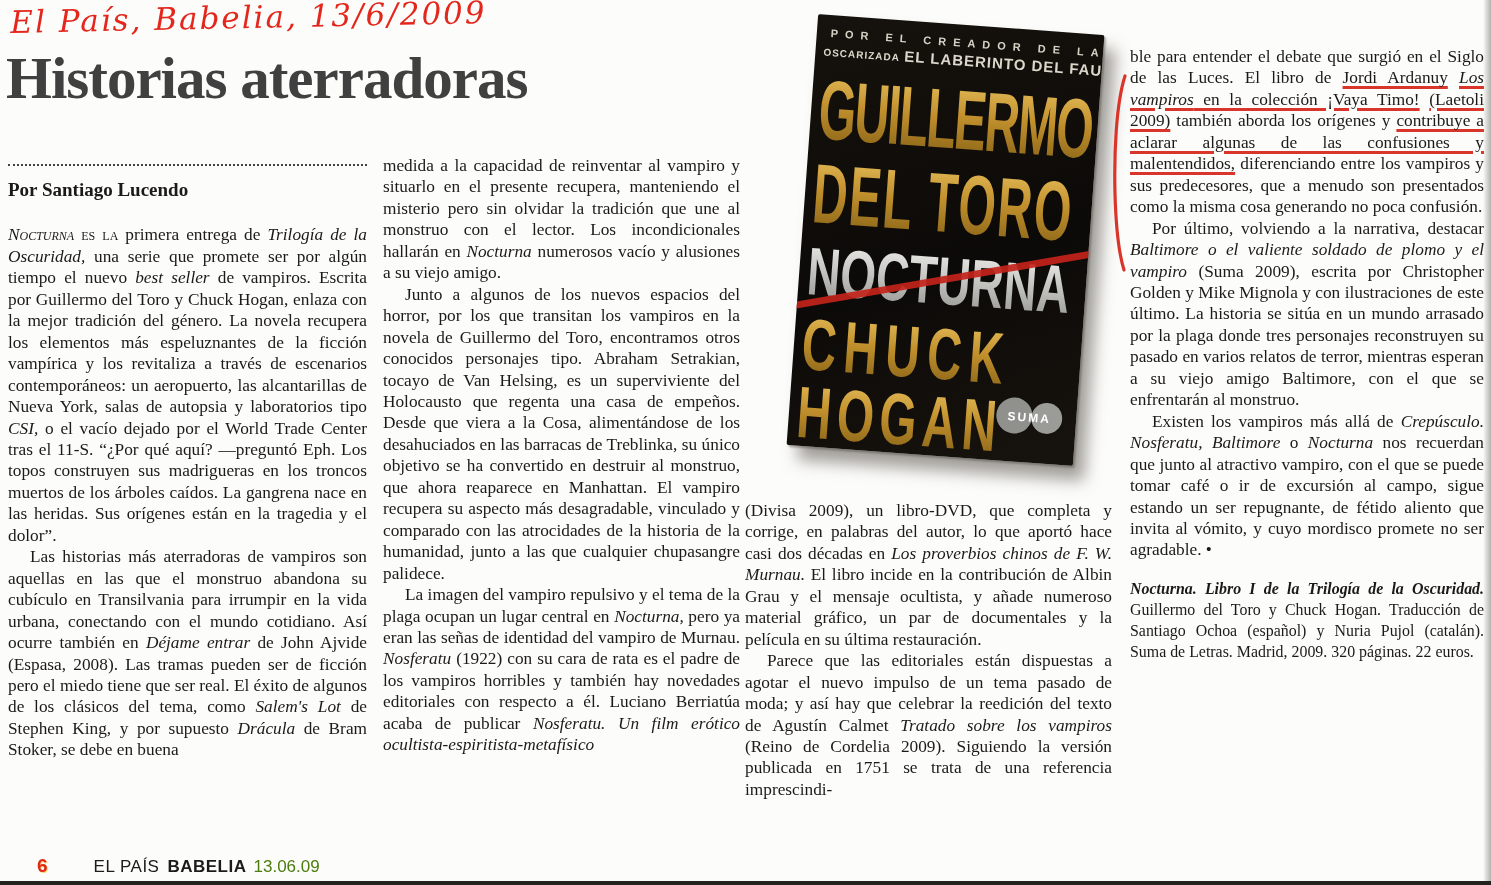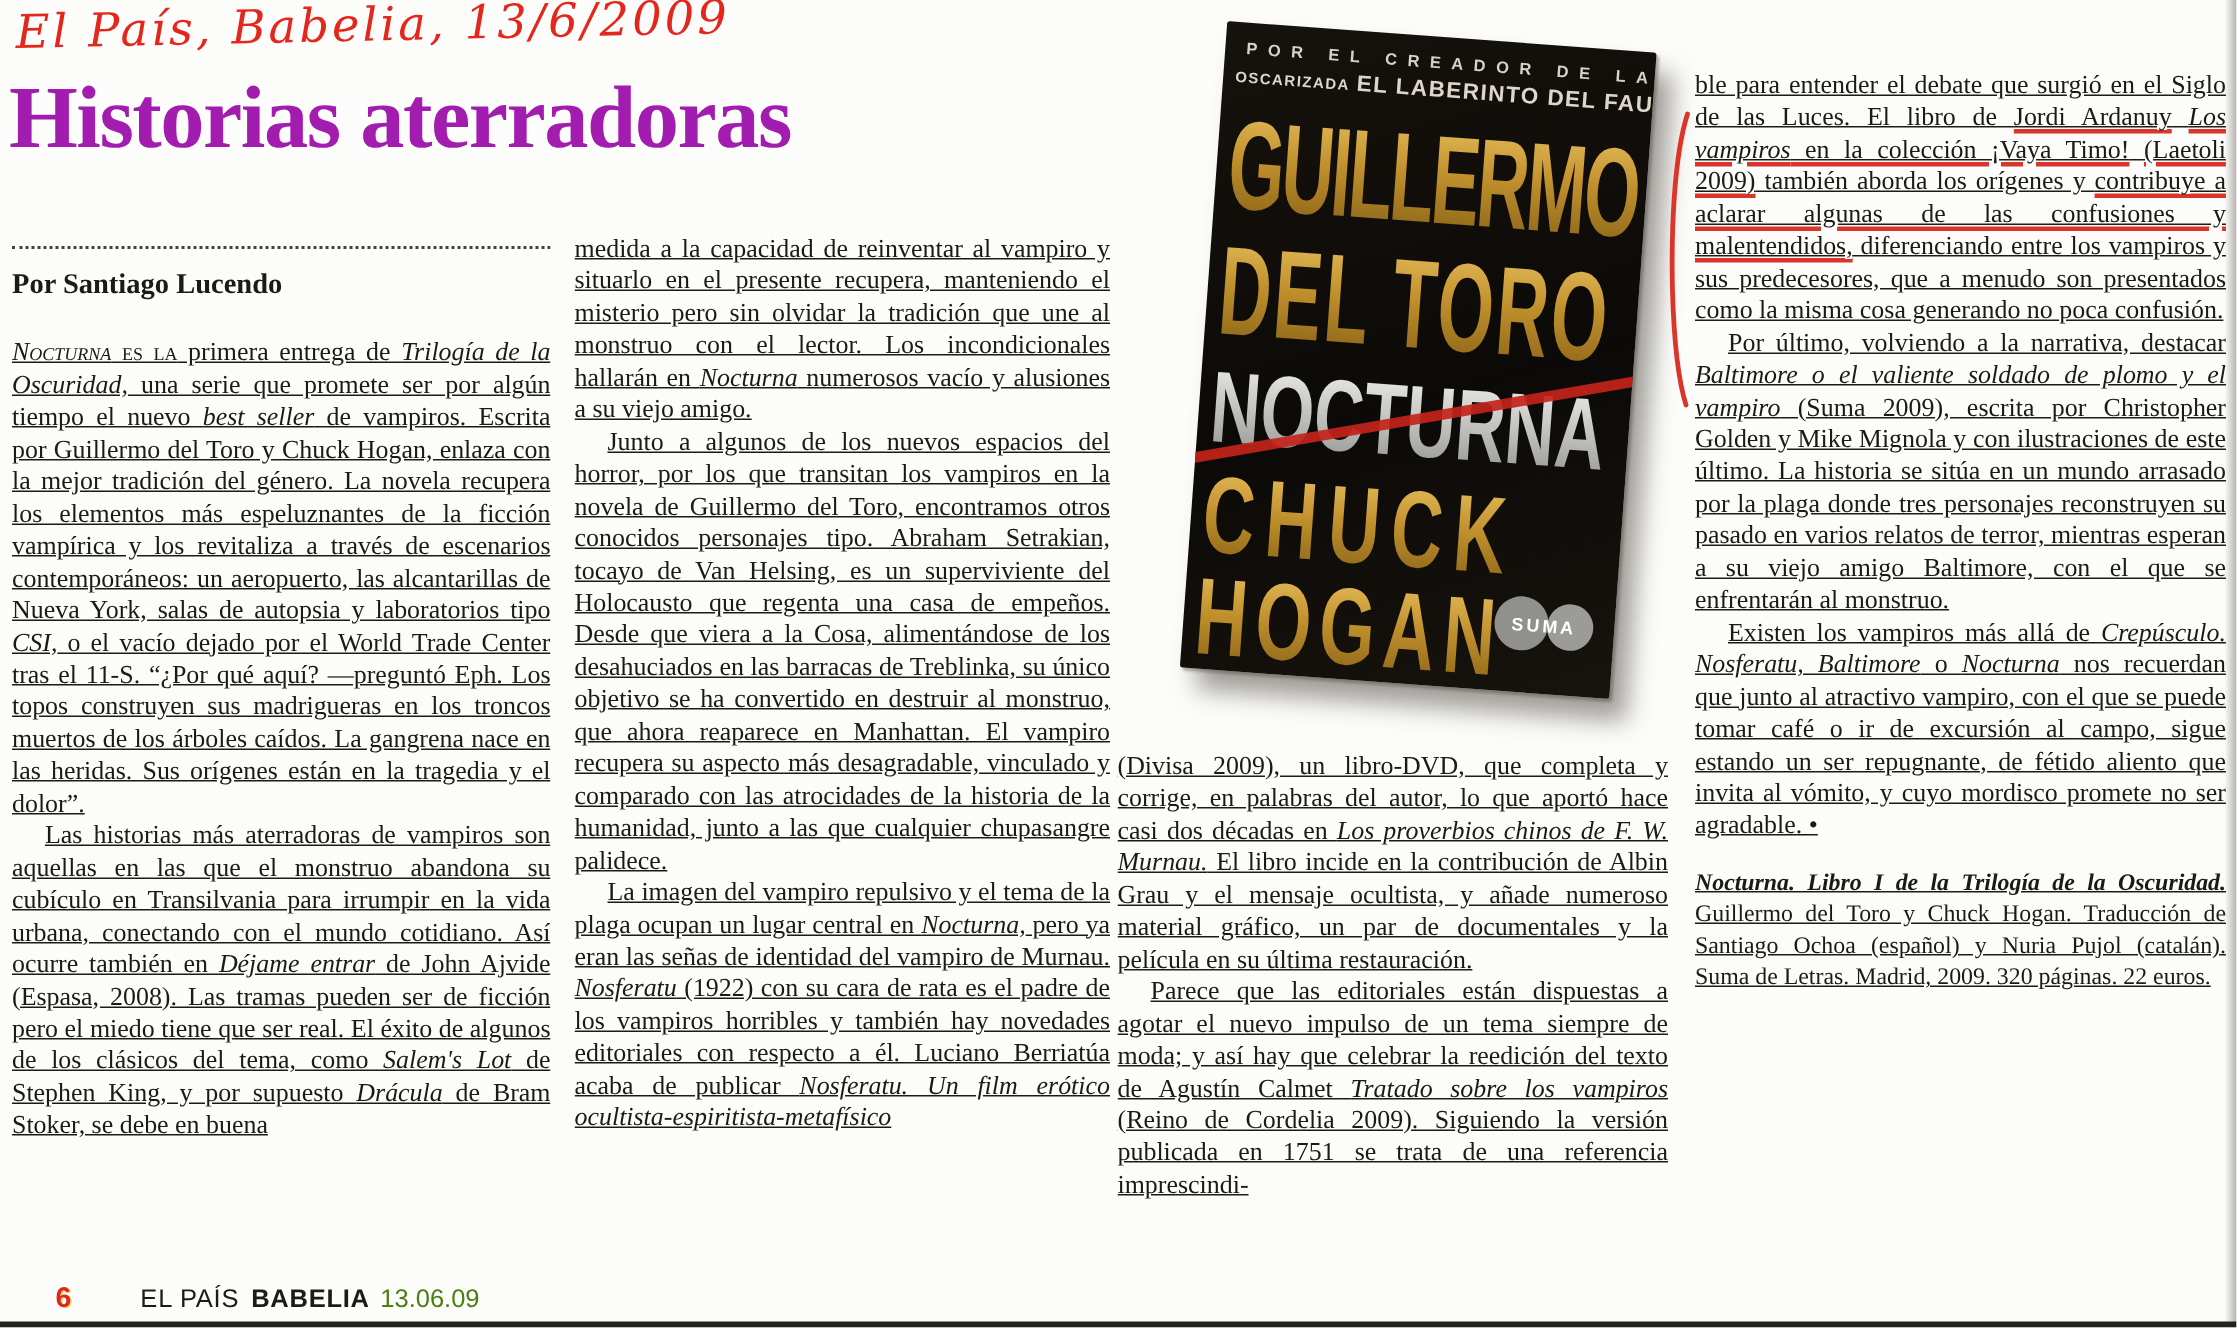--- a/index.html
+++ b/index.html
@@ -16,33 +16,33 @@
 
   .handwriting{
     position:absolute;left:10px;top:4px;width:520px;
     font-family:"DejaVu Serif", serif;font-style:italic;
     font-size:31px;color:#e4271d;letter-spacing:2px;
     transform:rotate(-1.2deg);transform-origin:left top;white-space:nowrap;
   }
   .headline{
     position:absolute;left:6px;top:44px;margin:0;
     font-family:"Liberation Serif", serif;font-weight:700;
-    font-size:59px;letter-spacing:-1px;color:#a21caf;white-space:nowrap;
+    font-size:59px;letter-spacing:-1px;color:#404040;white-space:nowrap;
   }
 
   .col{position:absolute;font-size:17.3px;line-height:21.45px;overflow:hidden;}
   #col1{left:8px;top:160px;width:359px;height:678px;}
   #col2{left:383px;top:155px;width:357px;height:690px;}
   #col3{left:745px;top:500px;width:367px;height:350px;}
   #col4{left:1130px;top:46px;width:354px;height:795px;}
 
   .dotted-rule{border-top:2px dotted #45423e;width:100%;height:0;margin:4px 0 0 0;}
   .byline{font-weight:700;font-size:19px;margin:13px 0 24px 0;}
 
-  .para{margin:0;text-align:justify;text-decoration:underline;}
+  .para{margin:0;text-align:justify;}
   .ind{text-indent:22px;}
   .gap{margin-top:17px;}
   .small{font-size:15.9px;line-height:21.2px;text-align:justify;}
   .it{font-style:italic;}
   .bo{font-weight:700;}
   .sc{font-variant:small-caps;}
   .redu{text-decoration:underline;text-decoration-color:#d9352a;
         text-decoration-thickness:2.5px;text-underline-offset:3px;}
 
   
@@ -144,21 +144,21 @@
       <span class="c1"></span>
       <span class="c2"></span>
       <span class="badge-text">SUMA</span>
     </div>
   </div>
 </div>
 
 <div class="col" id="col3">
   <div>
       <p class="para"><span>(Divisa 2009), un libro-DVD, que completa y corrige, en palabras del autor, lo que aportó hace casi dos décadas en </span><span class="it">Los proverbios chinos de F. W. Murnau.</span><span> El libro incide en la contribución de Albin Grau y el mensaje ocultista, y añade numeroso material gráfico, un par de documentales y la película en su última restauración.</span></p>
-      <p class="para ind"><span>Parece que las editoriales están dispuestas a agotar el nuevo impulso de un tema siempre de moda; y así hay que celebrar la reedición del texto de Agustín Calmet </span><span class="it">Tratado sobre los vampiros</span><span> (Reino de Cordelia 2009). Siguiendo la versión publicada en 1751 se trata de una referencia imprescindi-</span></p>
+      <p class="para ind"><span>Parece que las editoriales están dispuestas a agotar el nuevo impulso de un tema pasado de moda; y así hay que celebrar la reedición del texto de Agustín Calmet </span><span class="it">Tratado sobre los vampiros</span><span> (Reino de Cordelia 2009). Siguiendo la versión publicada en 1751 se trata de una referencia imprescindi-</span></p>
     </div>
 </div>
 
 <svg class="red-bracket" width="16" height="200" viewBox="0 0 16 200">
   <path d="M13,2 C4,30 2,80 3,120 C4,155 7,180 12,196" stroke="#d9352a" stroke-width="3.2" fill="none" stroke-linecap="round"></path>
 </svg>
 
 <div class="col" id="col4">
   <div>
       <p class="para"><span>ble para entender el debate que surgió en el Siglo de las Luces. El libro de </span><span class="redu">Jordi Ardanuy</span><span> </span><span class="it redu">Los vampiros</span><span class="redu"> en la colección ¡Vaya Timo!</span><span> </span><span class="redu">(Laetoli 2009)</span><span> también aborda los orígenes y </span><span class="redu">contribuye a aclarar algunas de las confusiones y malentendidos,</span><span> diferenciando entre los vampiros y sus predecesores, que a menudo son presentados como la misma cosa generando no poca confusión.</span></p>

